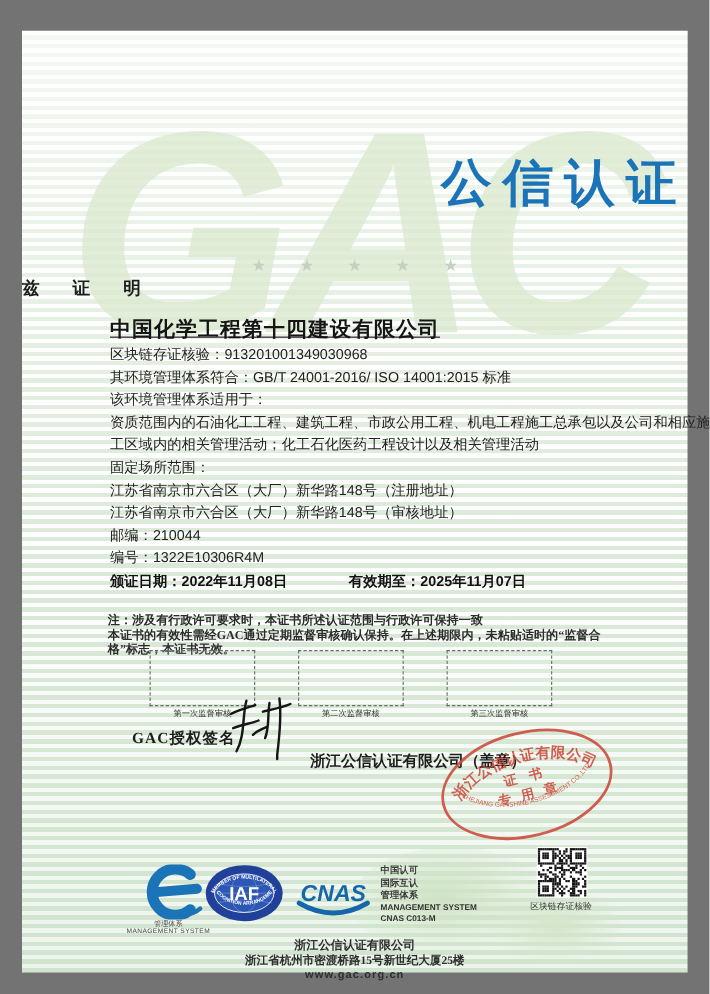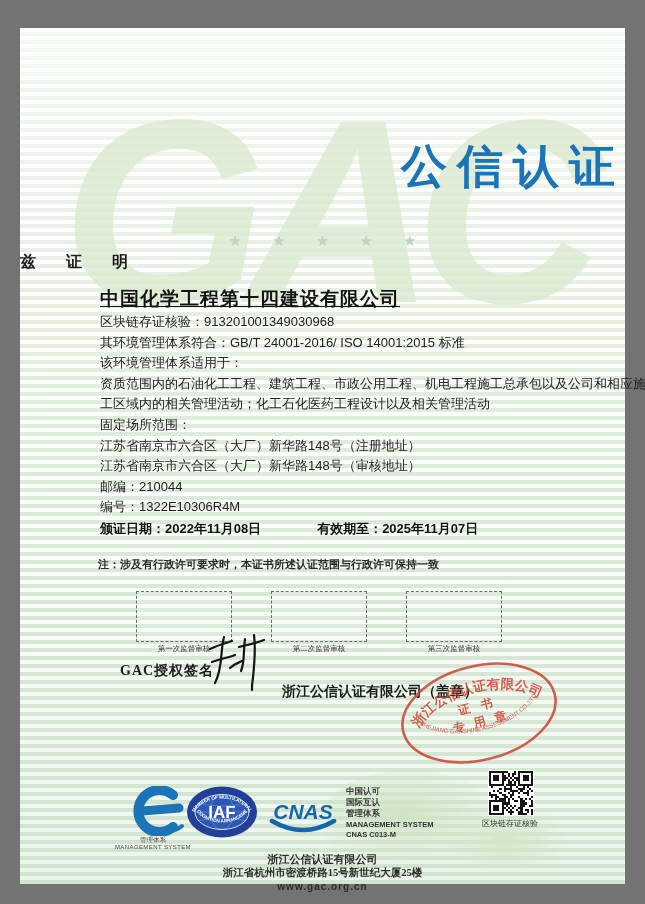--- a/index.html
+++ b/index.html
@@ -90,20 +90,21 @@
       <div>邮编：210044</div>
       <div>编号：1322E10306R4M</div>
     </div>
 
     <div class="abs daterow">
       <span>颁证日期：</span><span>2022年11月08日</span><span class="gap"></span><span>有效期至：</span><span>2025年11月07日</span>
     </div>
 
     <div class="abs notes">
       <div>注：涉及有行政许可要求时，本证书所述认证范围与行政许可保持一致</div>
+      <div>本证书的有效性需经GAC通过定期监督审核确认保持。在上述期限内，未粘贴适时的“监督合格”标志，本证书无效。</div>
     </div>
 
     <div class="abs sbox b1"></div>
     <div class="abs sbox b2"></div>
     <div class="abs sbox b3"></div>
     <div class="abs slabel b1">第一次监督审核</div>
     <div class="abs slabel b2">第二次监督审核</div>
     <div class="abs slabel b3">第三次监督审核</div>
 
     <div class="abs siglabel">GAC授权签名</div>

